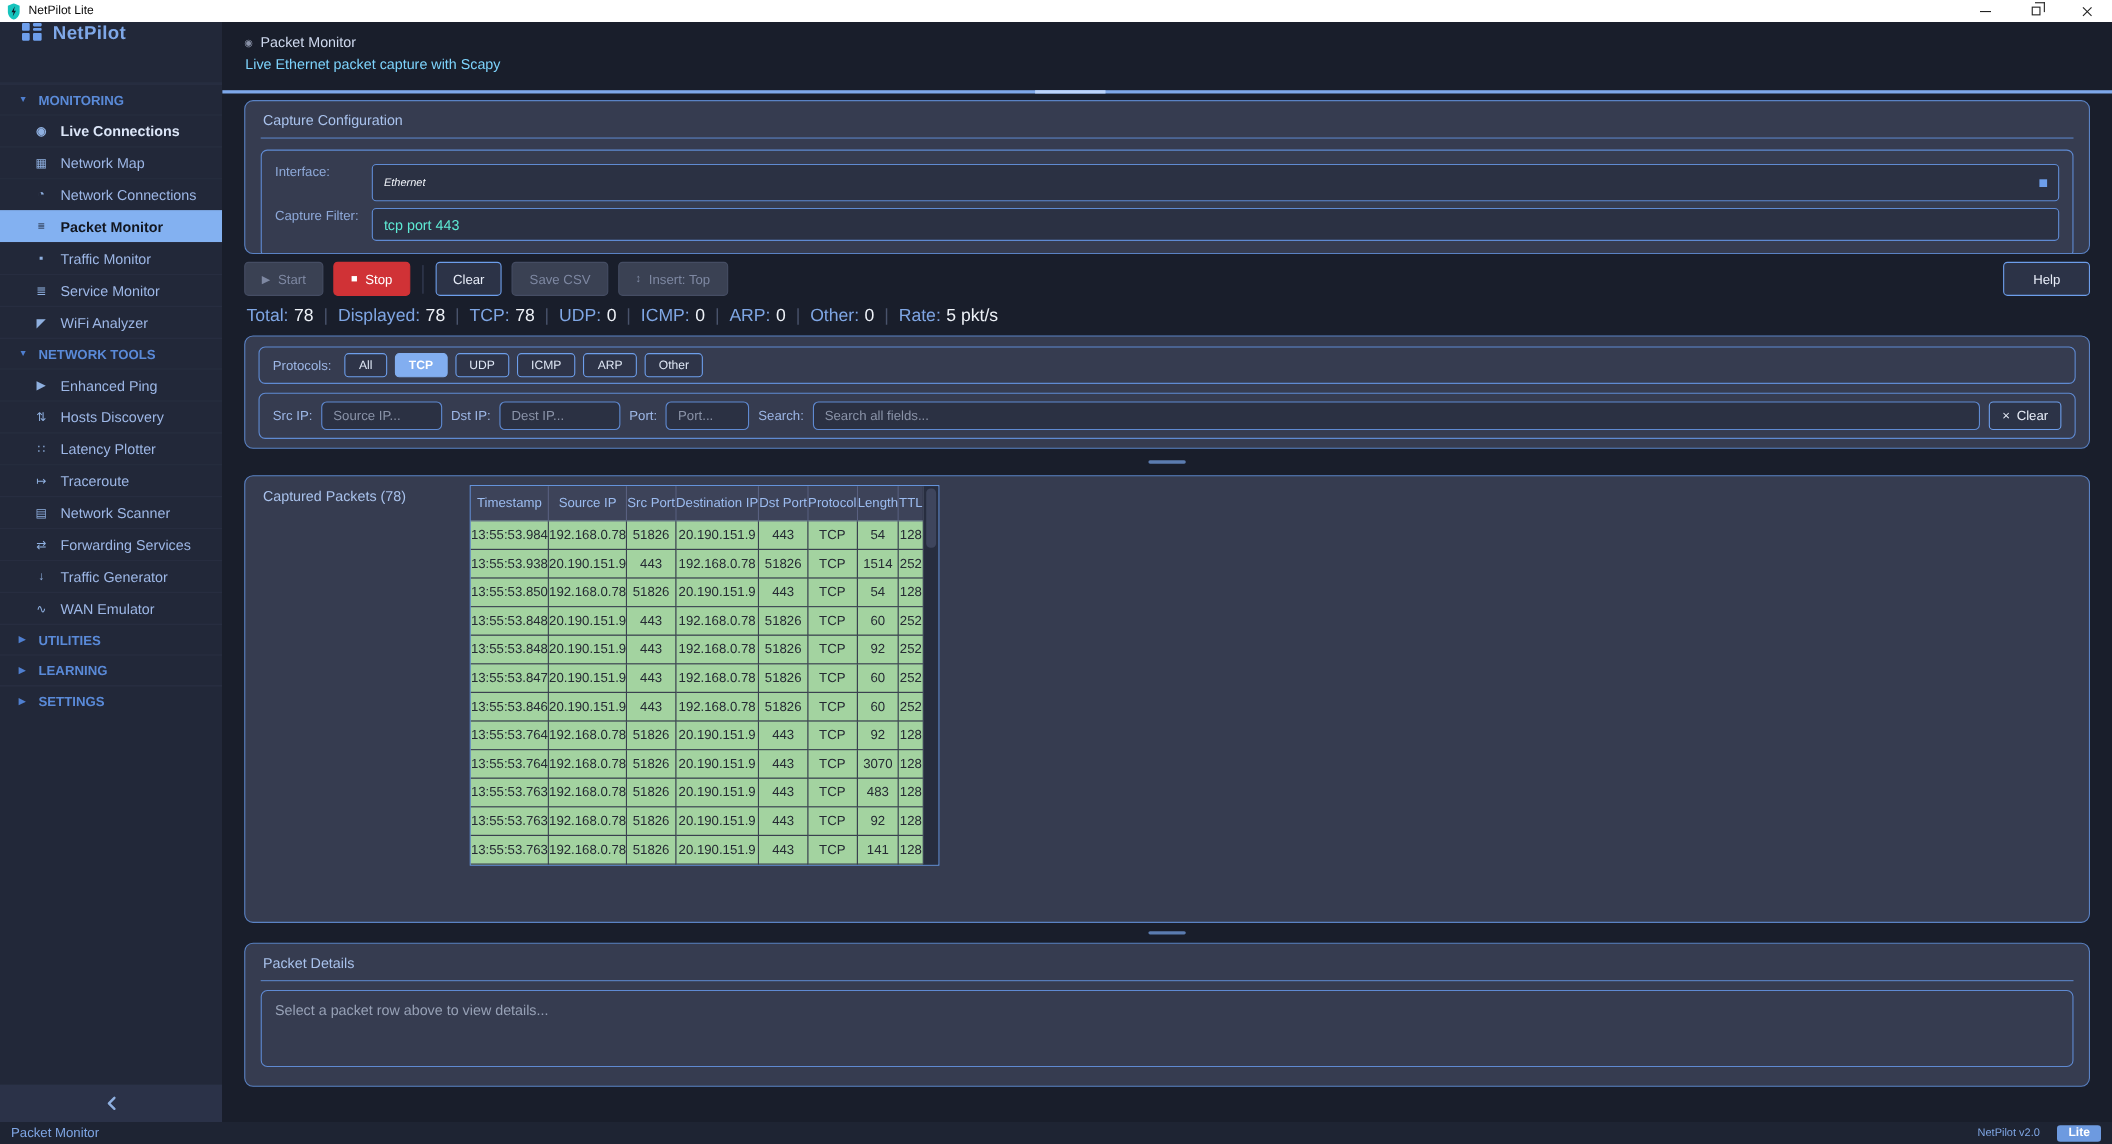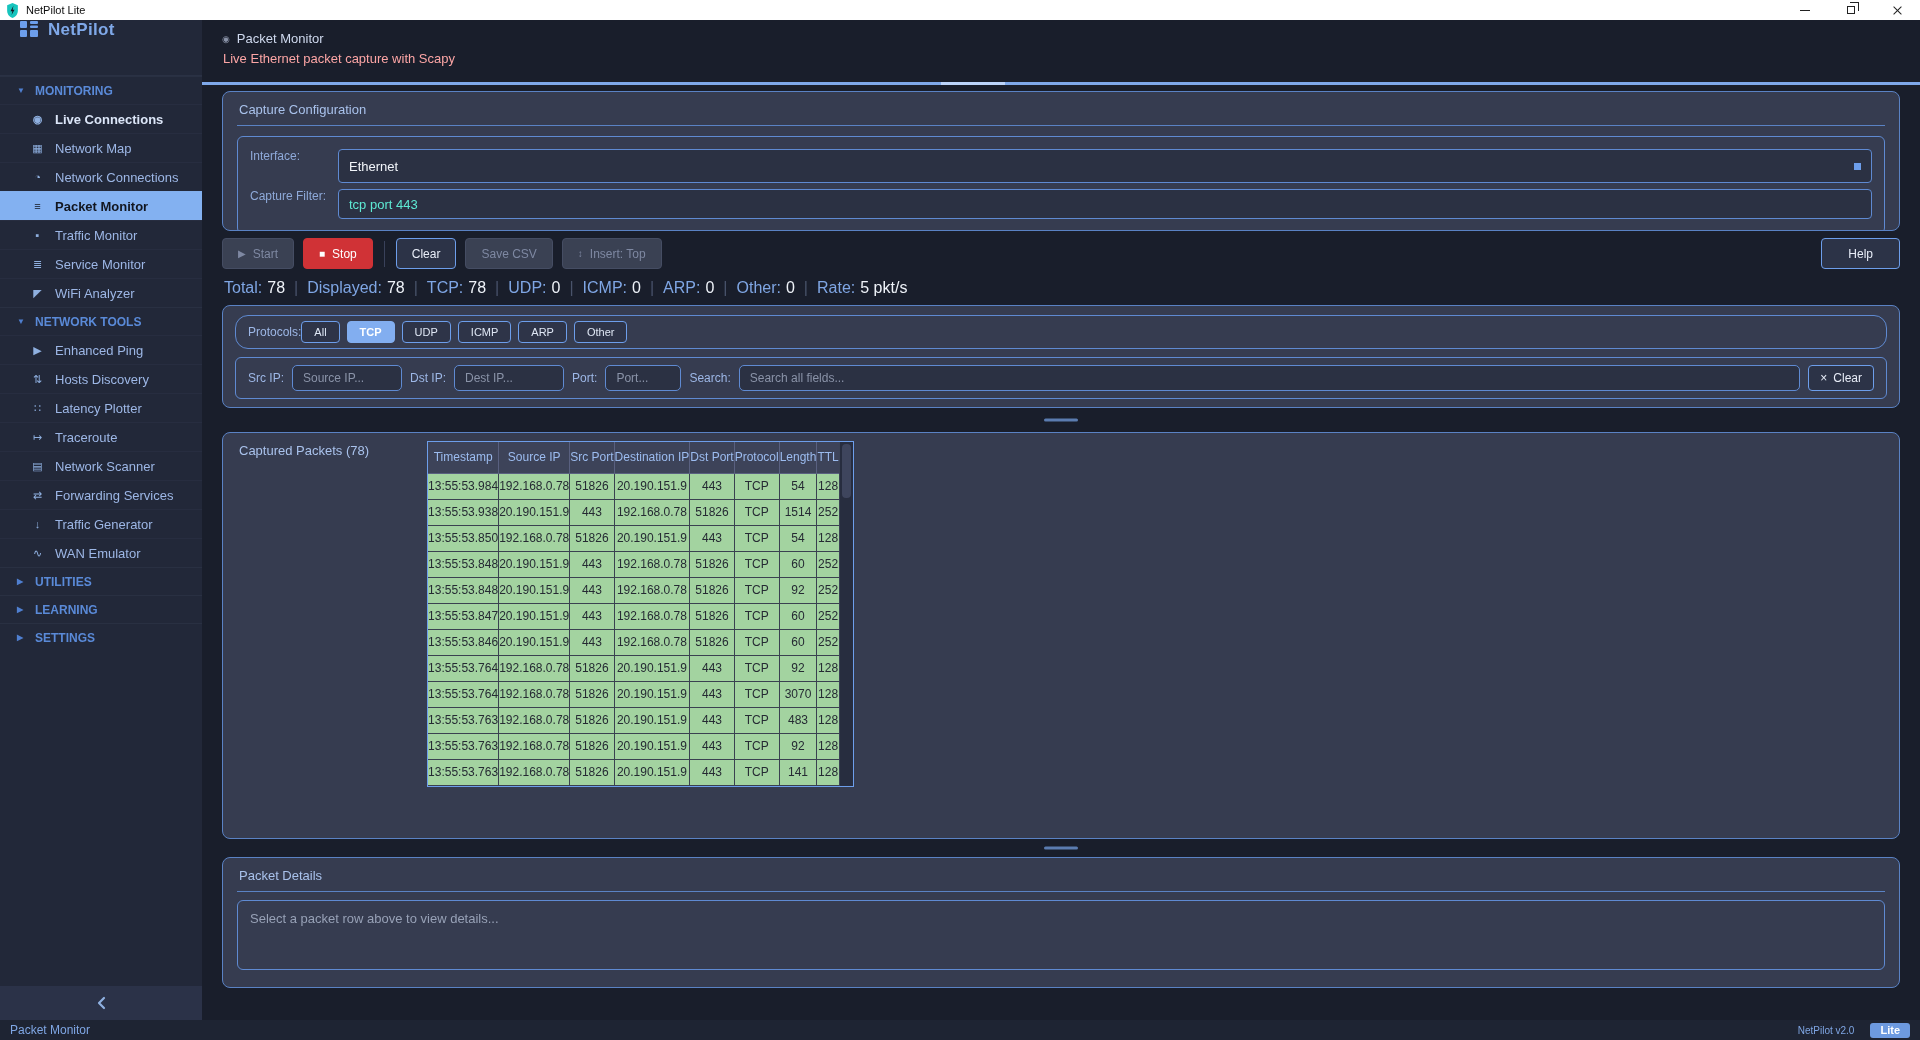--- a/index.html
+++ b/index.html
@@ -38,35 +38,35 @@
   .side-item.active { background: #83b1f1; color: #12161f; font-weight: bold; }
   .side-item.active .ico { color: #12161f; }
   .collapse-row { height: 34px; background: #2b3248; display: flex; align-items: center; justify-content: center; cursor: pointer; }
 
   
   .main { flex: 1; padding: 0 20px; display: flex; flex-direction: column; background: #191e2b; overflow: hidden; }
   .page-header { height: 62px; padding-top: 11px; }
   .ph-title-row { display: flex; align-items: center; gap: 7px; }
   .ph-icon { font-size: 9px; color: #8a93a8; }
   .ph-title { font-size: 13px; color: #cfd9ee; }
-  .ph-sub { margin-top: 5px; margin-left: 1px; font-size: 13px; color: #fca5a5; }
+  .ph-sub { margin-top: 5px; margin-left: 1px; font-size: 13px; color: #7dd3fc; }
   .top-splitter { height: 3px; background: #7ea8ea; margin: 0 -20px 6px; position: relative; }
   .top-splitter::after { content: ""; position: absolute; left: 43%; top: 0; width: 64px; height: 3px; background: #bcd4fa; }
 
   .panel { background: #363c50; border: 1px solid #5a82c4; border-radius: 8px; overflow: hidden; }
   .panel-title { padding: 10px 16px 8px; font-size: 13px; color: #a9c2ec; }
   .panel-sep { border-bottom: 1px solid #5a82c4; margin: 0 14px; }
 
   
   .cfg-panel { height: 140px; }
   .cfg-group { margin: 10px 14px; border: 1px solid #5f8ad2; border-radius: 6px; padding: 8px 12px; }
   .cfg-row { display: flex; margin: 4px 0 6px; }
   .cfg-label { width: 88px; font-size: 12px; color: #8ea9d9; flex: none; }
   .combo { flex: 1; height: 30px; background: #2b3143; border: 1px solid #5f8ad2; border-radius: 4px;
-     display: flex; align-items: center; padding: 16px 10px; color: #f2f5fa; font-size: 13px; cursor: pointer; }
+     display: flex; align-items: center; padding: 16px 10px; color: #f2f5fa; font-size: 10px; cursor: pointer; font-style: italic; }
   .combo-ind { margin-left: auto; width: 7px; height: 7px; background: #6d9eeb; }
   .text-input { background: #2b3143; border: 1px solid #5f8ad2; border-radius: 4px; color: #5eead4;
      font-size: 13px; padding: 0 10px; font-family: "Liberation Sans", sans-serif; outline: none; }
   .text-input::placeholder { color: #8a93a8; }
   .cfg-input { flex: 1; height: 30px; }
 
   
   .toolbar { margin-top: 7px; display: flex; align-items: center; }
   .toolbar-left { display: flex; align-items: center; gap: 9px; }
   .btn { height: 31px; border-radius: 4px; font-size: 12px; padding: 0 15px; display: inline-flex; align-items: center;
@@ -80,21 +80,21 @@
 
   
   .stats { margin: 11px 2px 9px; font-size: 16px; display: flex; align-items: center; height: 16px; }
   .stat-label { color: #7fa6e4; }
   .stat-value { color: #eef2f8; margin-left: 5px; }
   .stat-pipe { color: #49536b; margin: 0 9px; }
 
   
   .filter-panel { height: 103px; padding: 9px 12px; }
   .fbox { border: 1px solid #5f8ad2; border-radius: 6px; display: flex; align-items: center; padding: 0 12px; }
-  .proto-box { height: 34px; gap: 0; border-radius: 13px; }
+  .proto-box { height: 34px; gap: 12px; }
   .filter-box { height: 42px; margin-top: 8px; gap: 8px; }
   .f-label { font-size: 12px; color: #9db7e6; flex: none; }
   .proto-btn { height: 22px; padding: 0 12px; font-size: 11px; border: 1px solid #6d9eeb; border-radius: 4px;
      background: #2e3448; color: #dfe7f5; cursor: pointer; font-family: "Liberation Sans", sans-serif; margin-right: 7px; }
   .proto-btn.active { background: #82aef0; border-color: #82aef0; color: #ffffff; font-weight: bold; }
   .f-input { height: 26px; border-radius: 5px; font-size: 12px; }
   .w-src { width: 110px; } .w-dst { width: 110px; } .w-port { width: 76px; } .w-search { flex: 1; }
   .btn-sm { height: 26px; border-radius: 4px; font-size: 12px; padding: 0 11px; display: inline-flex;
      align-items: center; gap: 6px; cursor: pointer; font-family: "Liberation Sans", sans-serif; }
   .x-ico { font-size: 12px; }

